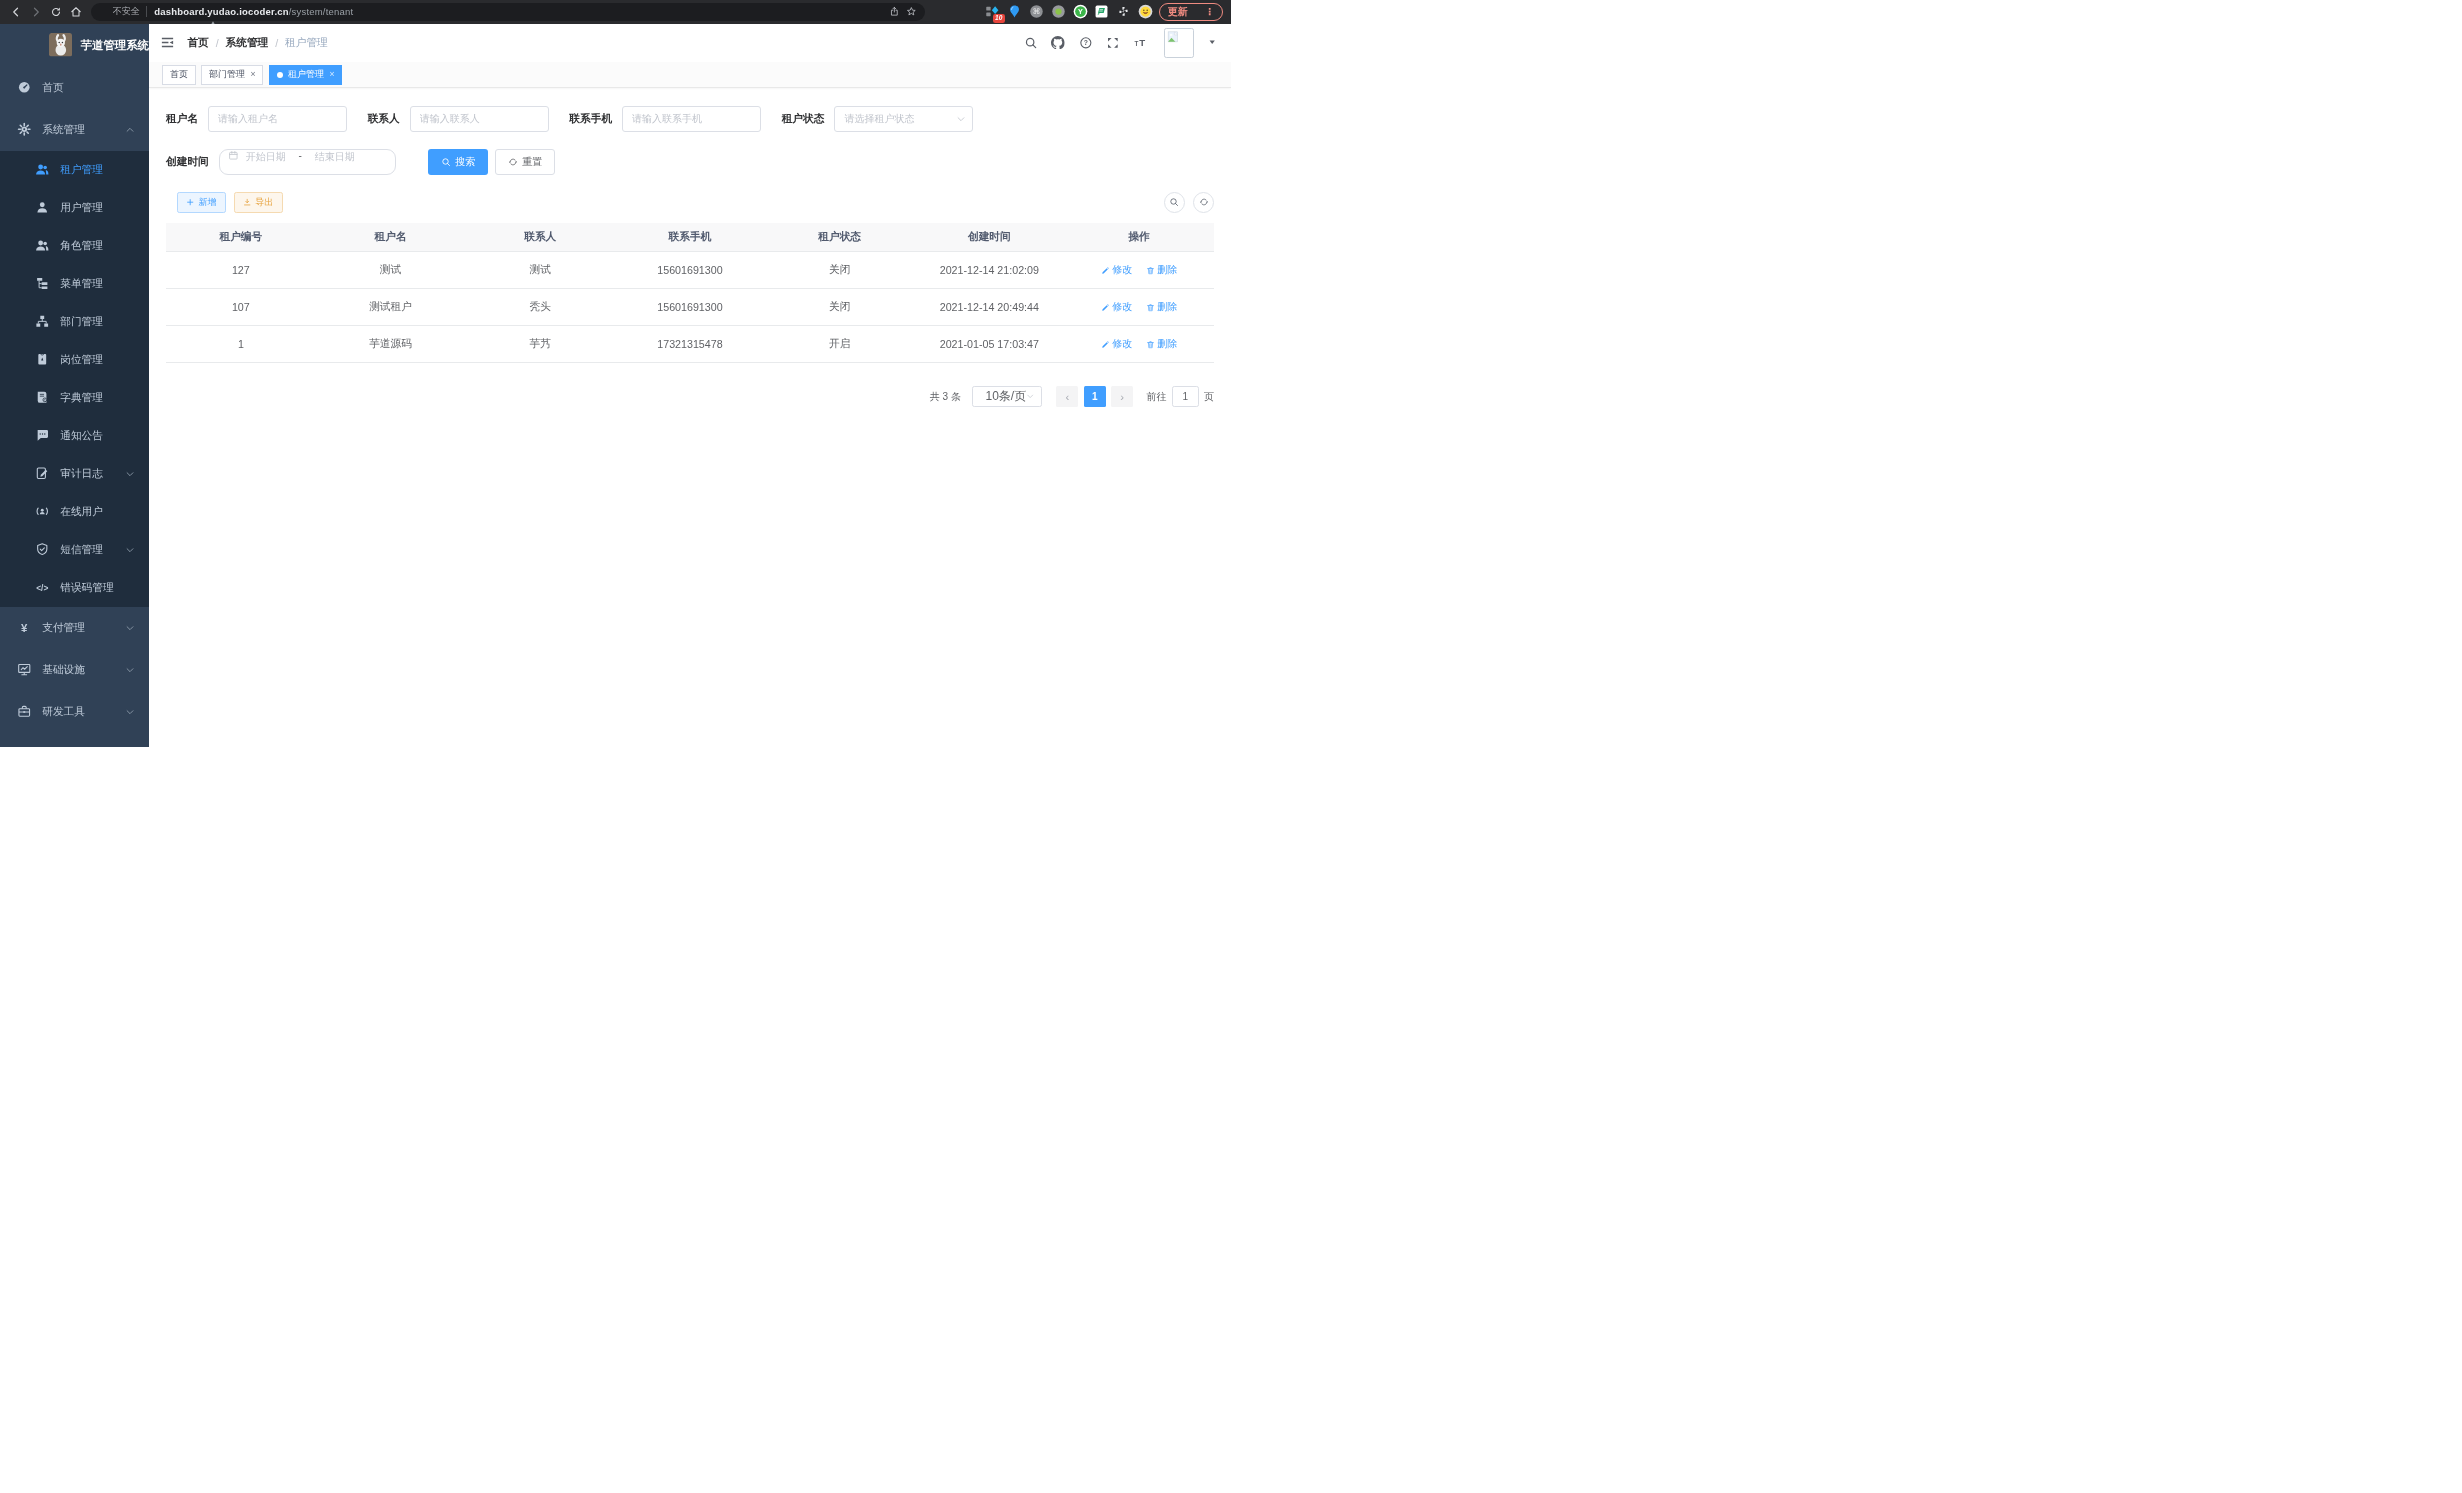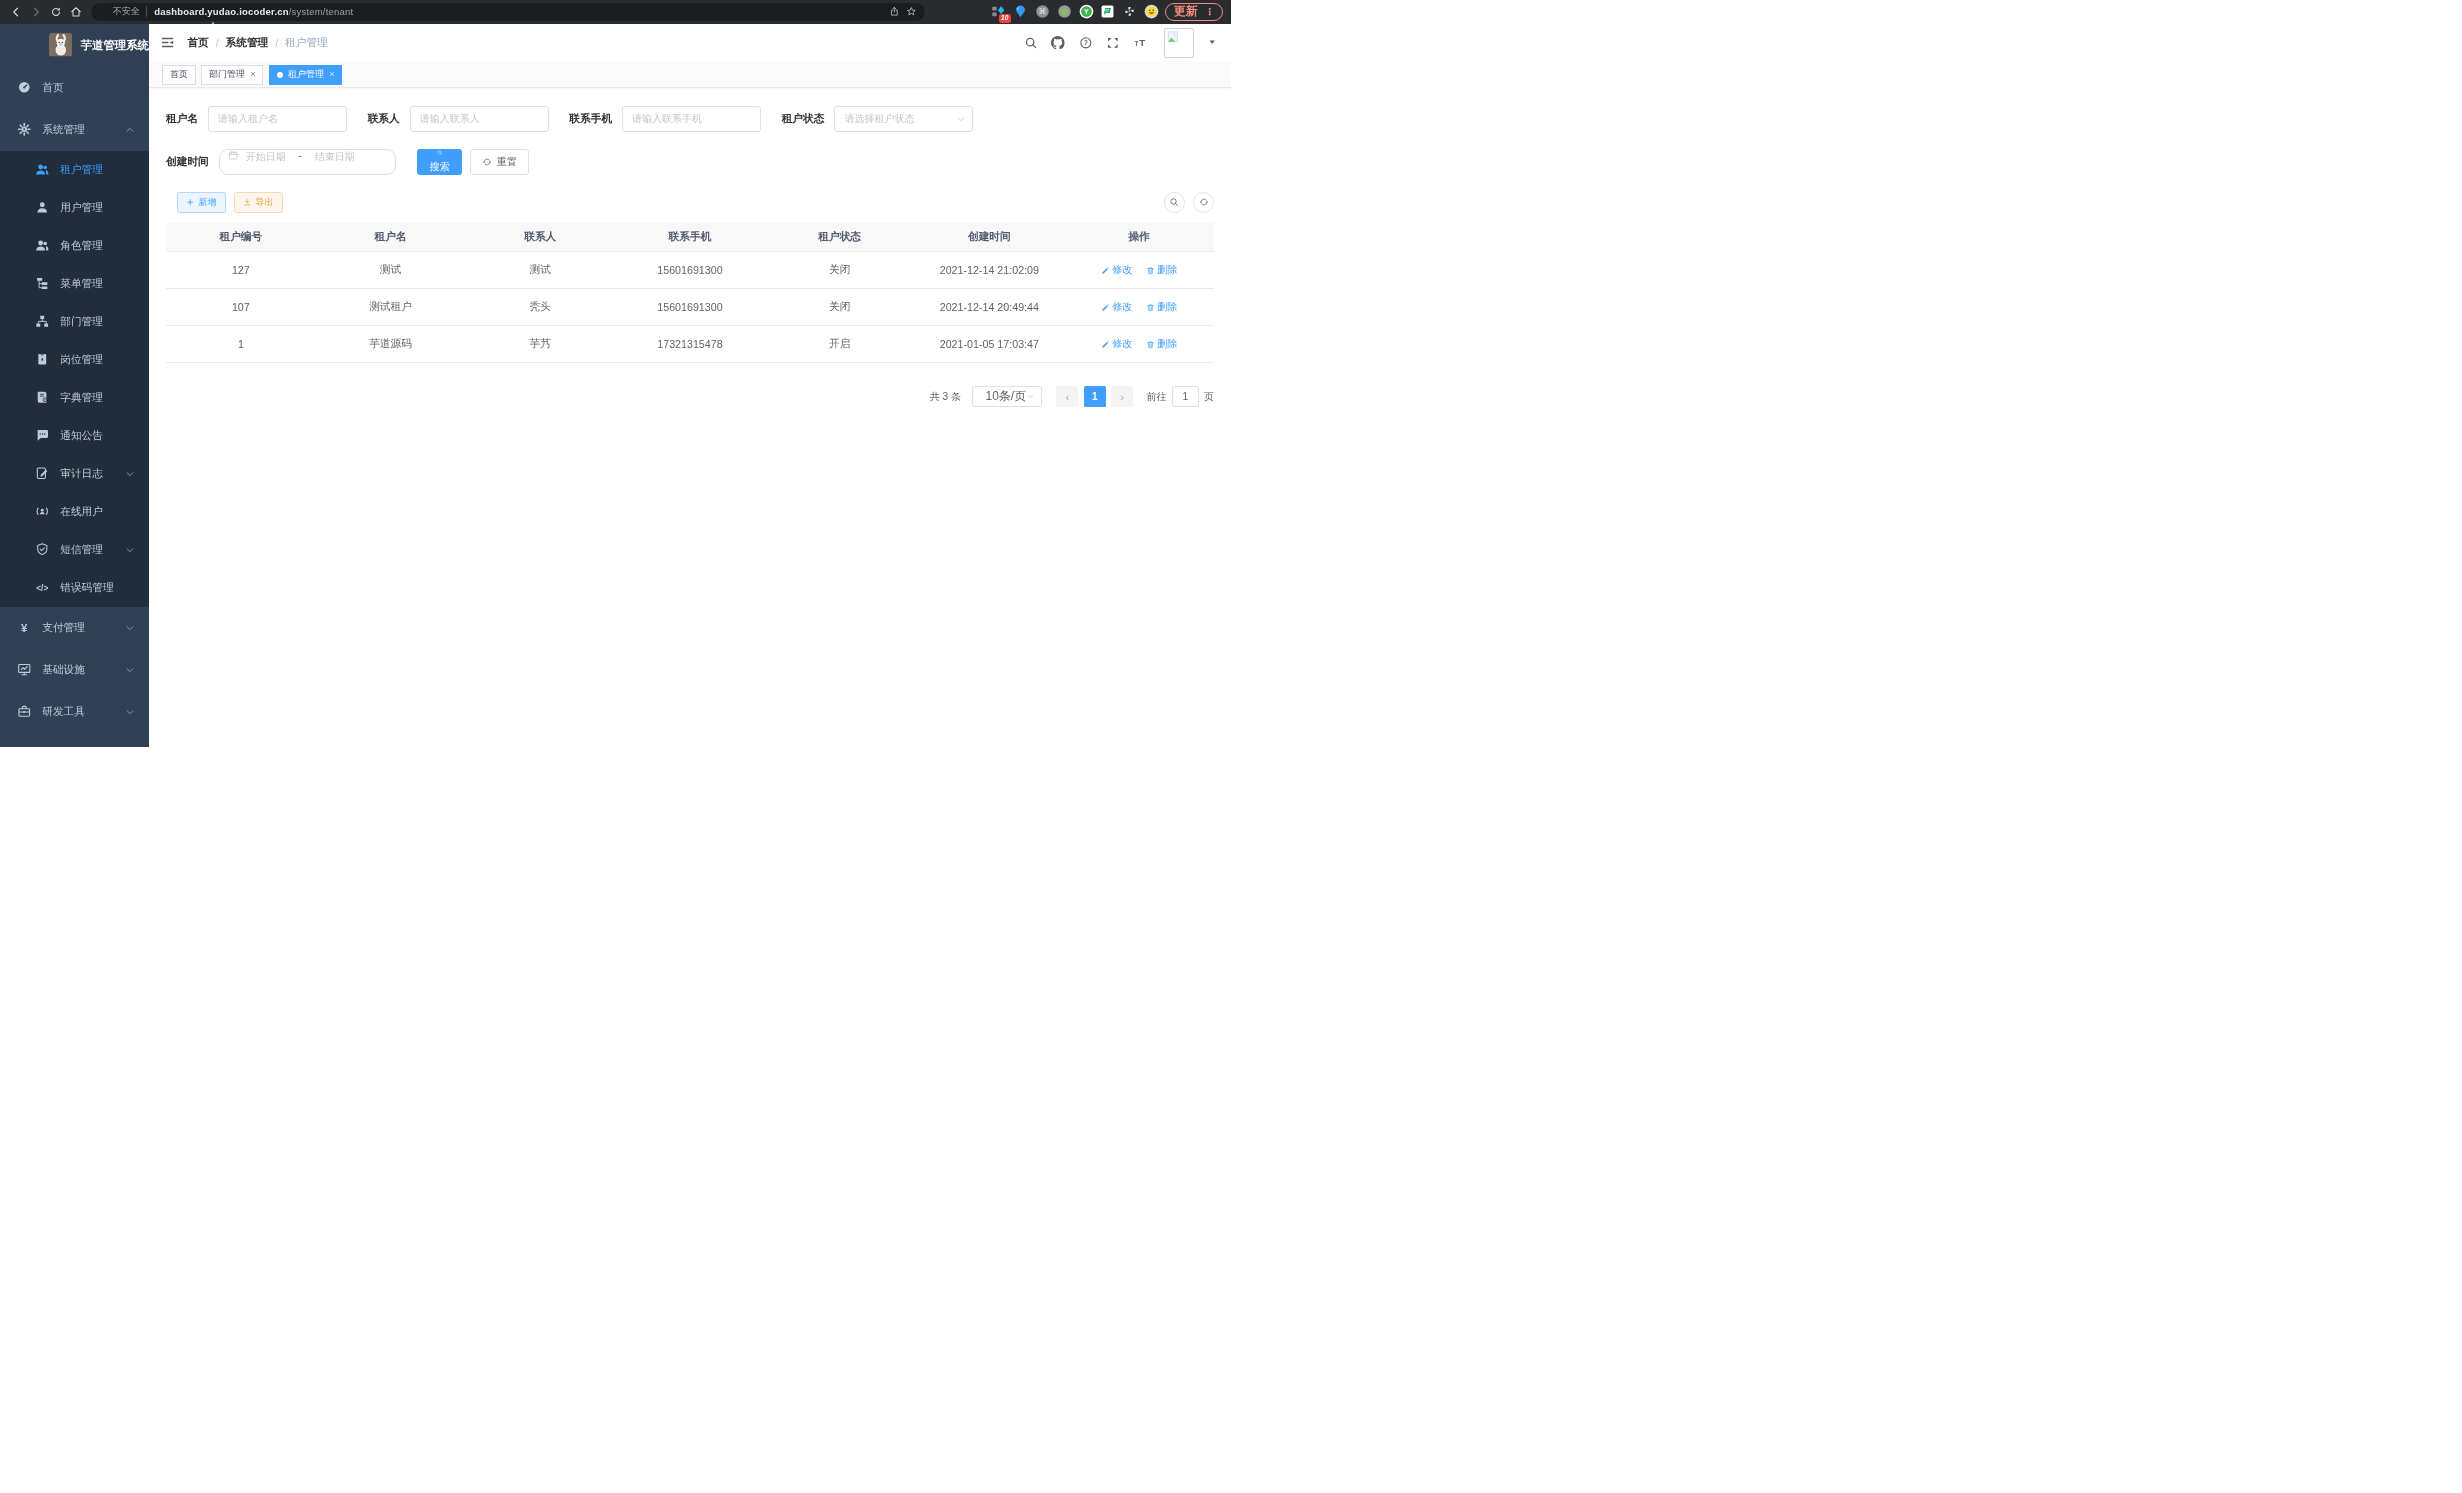--- a/index.html
+++ b/index.html
@@ -18,21 +18,21 @@
   .om-sep { width: 0.8px; height: 10.7px; background: #4a4c50; margin-right: 7.6px; }
   .url { font-size: 9.5px; color: #e8eaed; font-weight: 700; letter-spacing: 0.2px; white-space: nowrap; }
   .url .url-path { color: #9aa0a6; font-weight: 400; }
   .om-spacer { flex: 1; }
   .om-ic { width: 17px; height: 17px; display: flex; align-items: center; justify-content: center; color: #c3c6ca; cursor: pointer; }
   .om-ic svg { width: 10.7px; height: 10.7px; }
   .ext-row { display: flex; align-items: center; gap: 6.9px; margin-left: auto; }
   .ext { width: 15px; height: 15px; position: relative; display: flex; align-items: center; justify-content: center; cursor: pointer; }
   .ext svg { width: 15px; height: 15px; }
   .ext-badge { position: absolute; bottom: -3.8px; right: -4.6px; background: #e8453c; color: #fff; font-size: 6.5px; font-weight: 700; line-height: 1; padding: 1.5px 2.3px; border-radius: 2.3px; }
-  .update-pill { border: 1.5px solid #ef8b81; color: #ef8b81; border-radius: 10px; height: 17.5px; display: flex; align-items: center; gap: 7px; padding: 0 7.6px; margin-left: 6px; font-size: 12px; font-weight: 600; cursor: pointer; flex-shrink: 0; }
+  .update-pill { border: 1.5px solid #ef8b81; color: #ef8b81; border-radius: 10px; height: 17.5px; display: flex; align-items: center; gap: 17px; padding: 0 7.6px; margin-left: 6px; font-size: 10px; font-weight: 600; cursor: pointer; flex-shrink: 0; }
   .kebab { font-size: 10px; font-weight: 700; }
   .kebab::before { content: "\22EE"; }
 
   
   .app { display: flex; height: 723px; }
   .sidebar { width: 149px; flex-shrink: 0; background: #304156; overflow: hidden; }
   .logo { height: 43px; display: flex; align-items: center; gap: 8.4px; padding-left: 11.4px; cursor: pointer; justify-content: flex-end; }
   .logo svg { width: 23.6px; height: 23.6px; border-radius: 2.3px; flex-shrink: 0; }
   .logo-title { color: #fff; font-size: 11.4px; font-weight: 700; white-space: nowrap; }
   .menu-item { height: 42px; display: flex; align-items: center; padding: 0 13.7px 0 17px; color: #bfcbd9; font-size: 10.7px; cursor: pointer; white-space: nowrap; }
@@ -76,21 +76,21 @@
   .inp::placeholder { color: #c0c4cc; }
   .sel { width: 139px; height: 26px; border: 0.8px solid #dcdfe6; border-radius: 3px; padding: 0 6.9px 0 9px; background: #fff; display: flex; align-items: center; justify-content: space-between; cursor: pointer; }
   .sel-ph { font-size: 10px; color: #c0c4cc; }
   .sel-caret { width: 10px; height: 10px; color: #c0c4cc; }
   .date-range { width: 177px; height: 26px; border: 0.8px solid #dcdfe6; border-radius: 9px; background: #fff; display: flex; padding: 0 8.4px; gap: 6.9px; cursor: pointer; }
   .dr-ic { width: 10.7px; height: 10.7px; color: #c0c4cc; flex-shrink: 0; }
   .dr-txt { font-size: 10px; color: #c0c4cc; }
   .dr-sep { font-size: 10px; color: #606266; margin: 0 6px; }
   .btn { height: 26px; border-radius: 3px; font-size: 10px; display: inline-flex; align-items: center; gap: 4.6px; padding: 0 11.4px; border: 0.8px solid transparent; cursor: pointer; font-family: inherit; }
   .btn svg { width: 10px; height: 10px; }
-  .btn-search { background: #409eff; color: #fff; margin-left: 1px; flex-direction: column; }
+  .btn-search { background: #409eff; color: #fff; margin-left: 12px; }
   .btn-reset { background: #fff; border-color: #dcdfe6; color: #606266; margin-left: 7.6px; }
 
   .toolbar-row { display: flex; align-items: center; margin-bottom: 10px; padding-left: 11px; }
   .btn-sm { height: 21px; border-radius: 2.3px; font-size: 9px; display: inline-flex; align-items: center; gap: 3.8px; padding: 0 8.4px; cursor: pointer; font-family: inherit; }
   .btn-sm svg { width: 8.4px; height: 8.4px; }
   .btn-add { background: #ecf5ff; border: 0.8px solid #b3d8ff; color: #409eff; margin-right: 7.6px; }
   .btn-export { background: #fdf6ec; border: 0.8px solid #f5dab1; color: #e6a23c; }
   .tb-right { margin-left: auto; display: flex; gap: 8.4px; }
   .circle-btn { width: 21px; height: 21px; border-radius: 50%; border: 0.8px solid #dfe3e9; background: #fff; color: #5f6670; display: flex; align-items: center; justify-content: center; cursor: pointer; }
   .circle-btn svg { width: 10px; height: 10px; }

